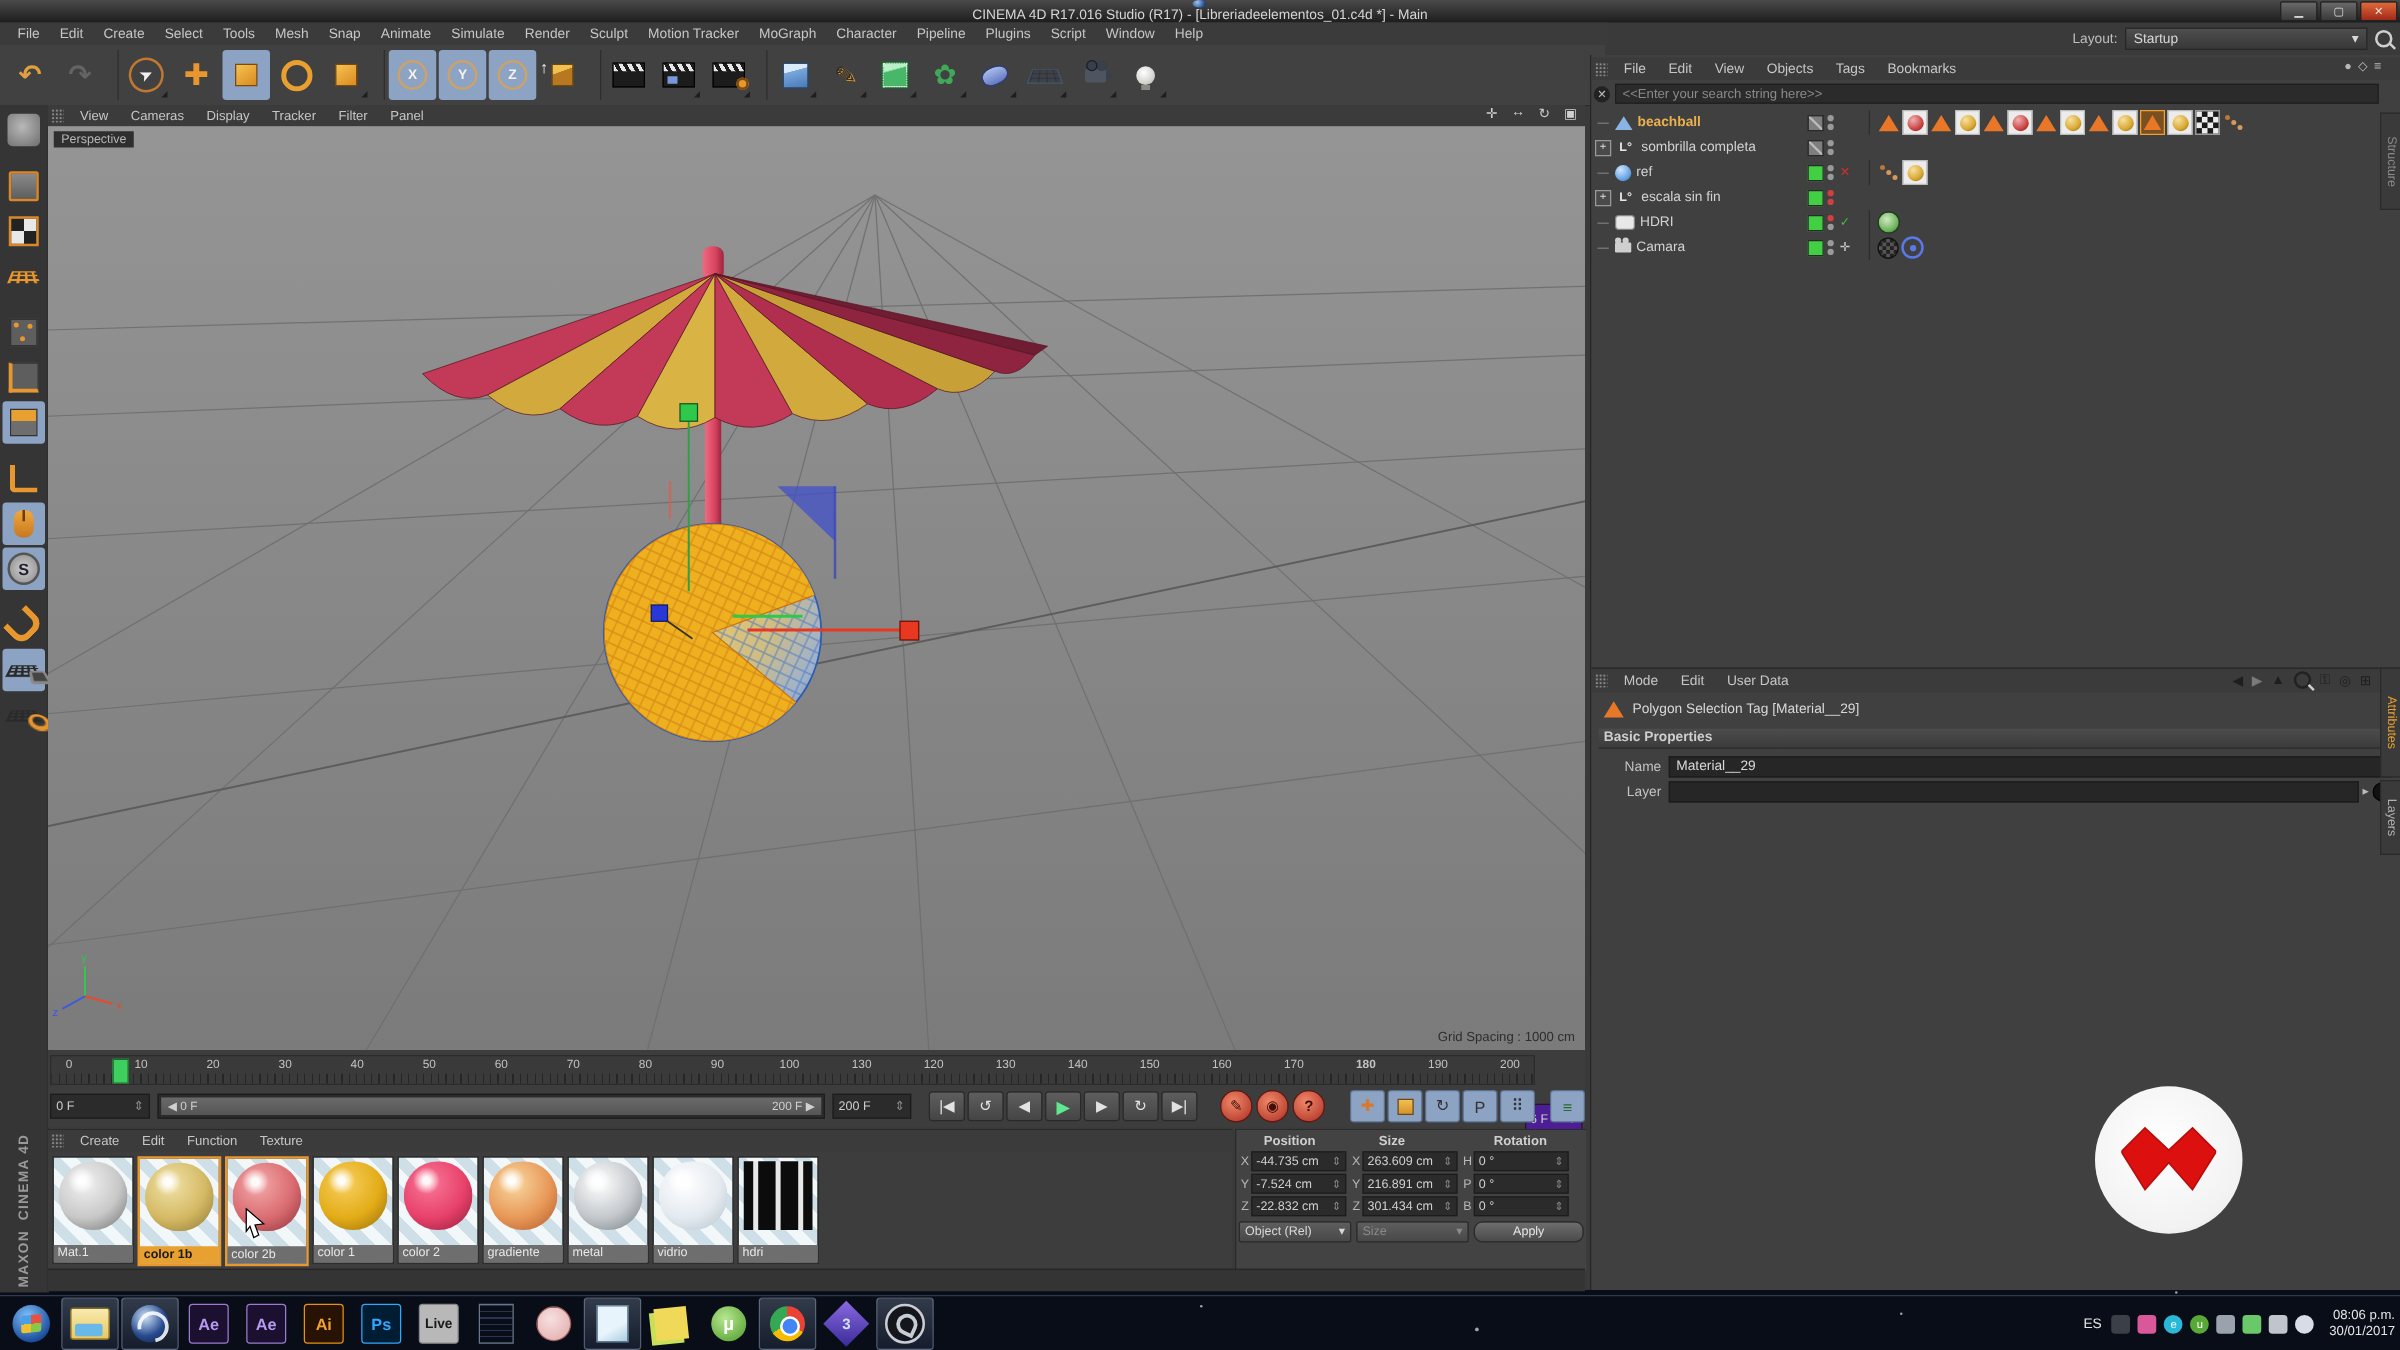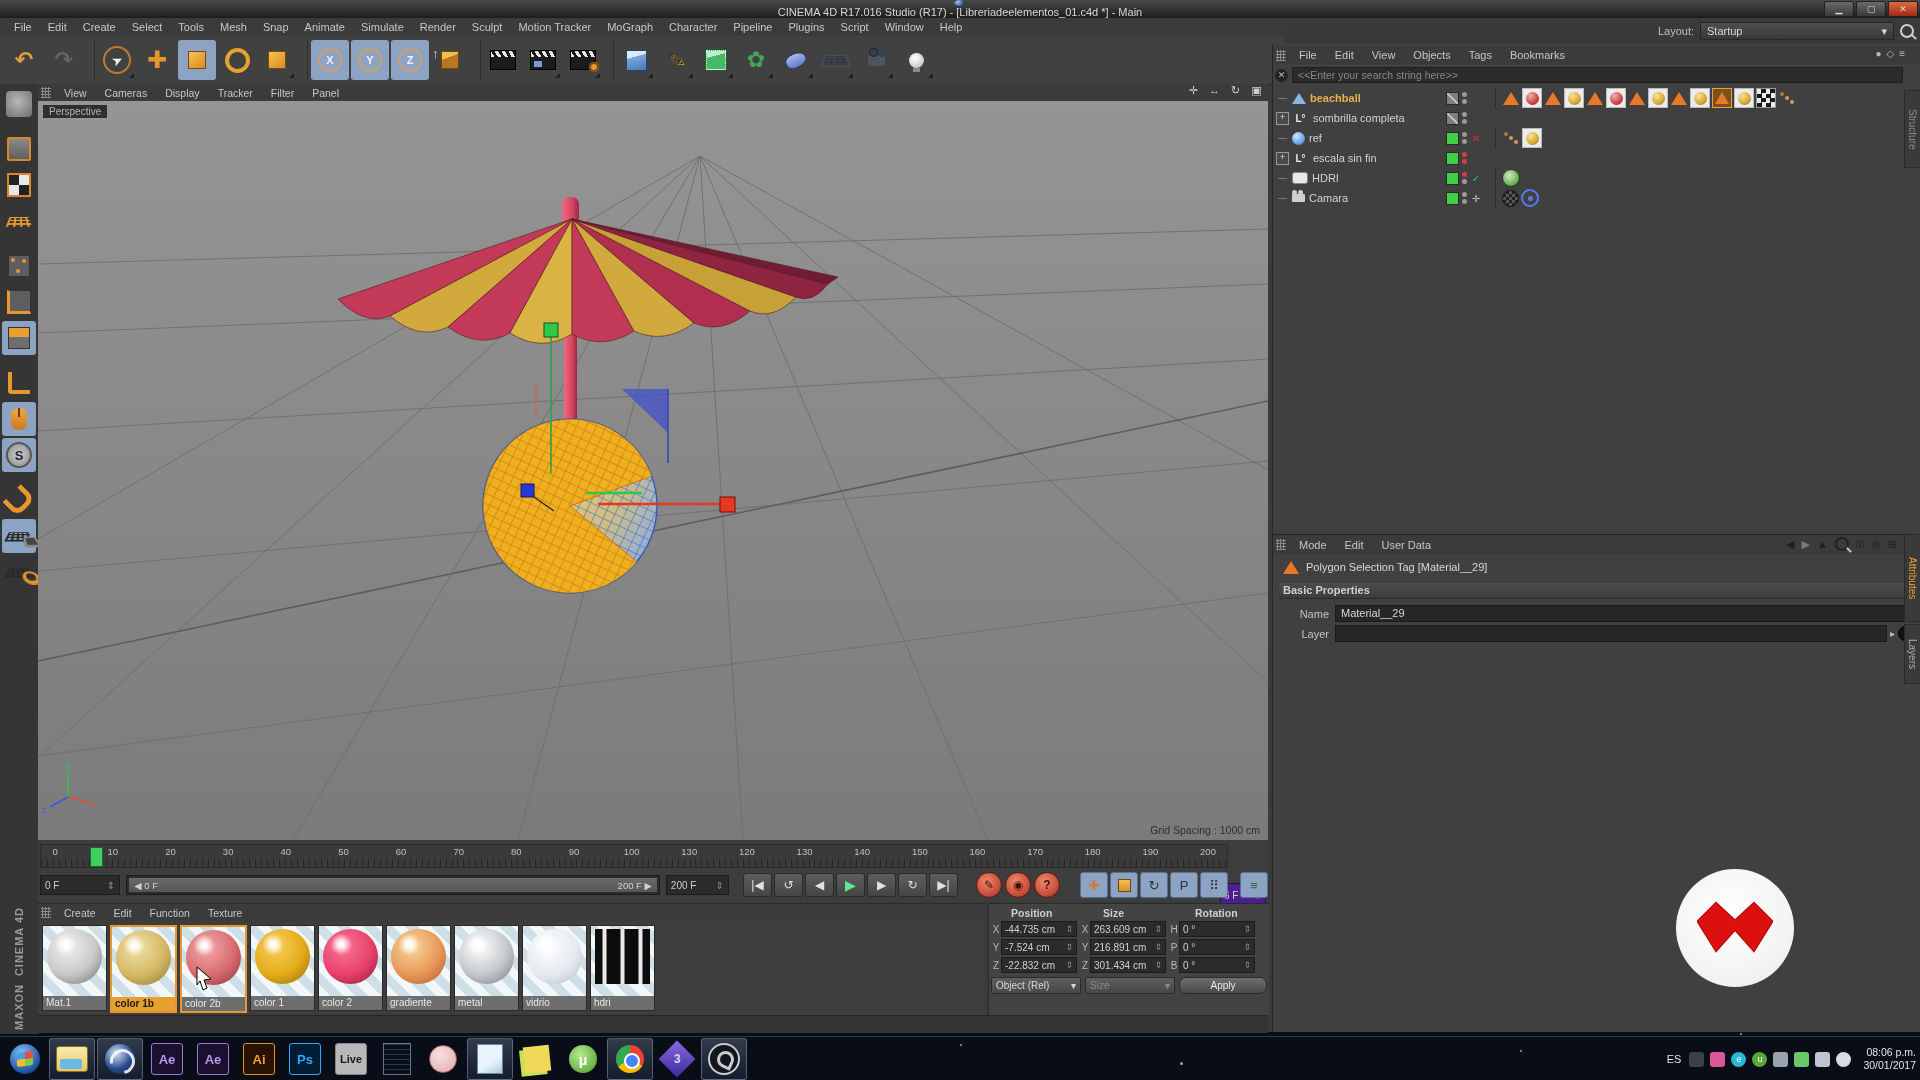--- a/index.html
+++ b/index.html
@@ -715,21 +715,21 @@
           <span class="tick" style="left:40.080000000000005%;">80</span>
           <span class="tick" style="left:44.940000000000005%;">90</span>
           <span class="tick" style="left:49.800000000000004%;">100</span>
           <span class="tick" style="left:54.66000000000001%;">130</span>
           <span class="tick" style="left:59.52%;">120</span>
           <span class="tick" style="left:64.38000000000001%;">130</span>
           <span class="tick" style="left:69.24%;">140</span>
           <span class="tick" style="left:74.10000000000001%;">150</span>
           <span class="tick" style="left:78.96000000000001%;">160</span>
           <span class="tick" style="left:83.82000000000001%;">170</span>
-          <span class="tick" style="left:88.68%;">180</span>
+          <span class="tick" style="left:88.68%;font-weight:bold;">180</span>
           <span class="tick" style="left:93.54%;">190</span>
           <span class="tick" style="left:98.4%;">200</span>
           <div id="playhead" style="left:4.116%;"></div>
         </div>
     <div id="curframe">
           <span>6 F</span>
           <span style="color:#8a8a8a;">⇕</span>
         </div>
     <div id="tl2">
       <div class="spinbox" style="width:74px;">

